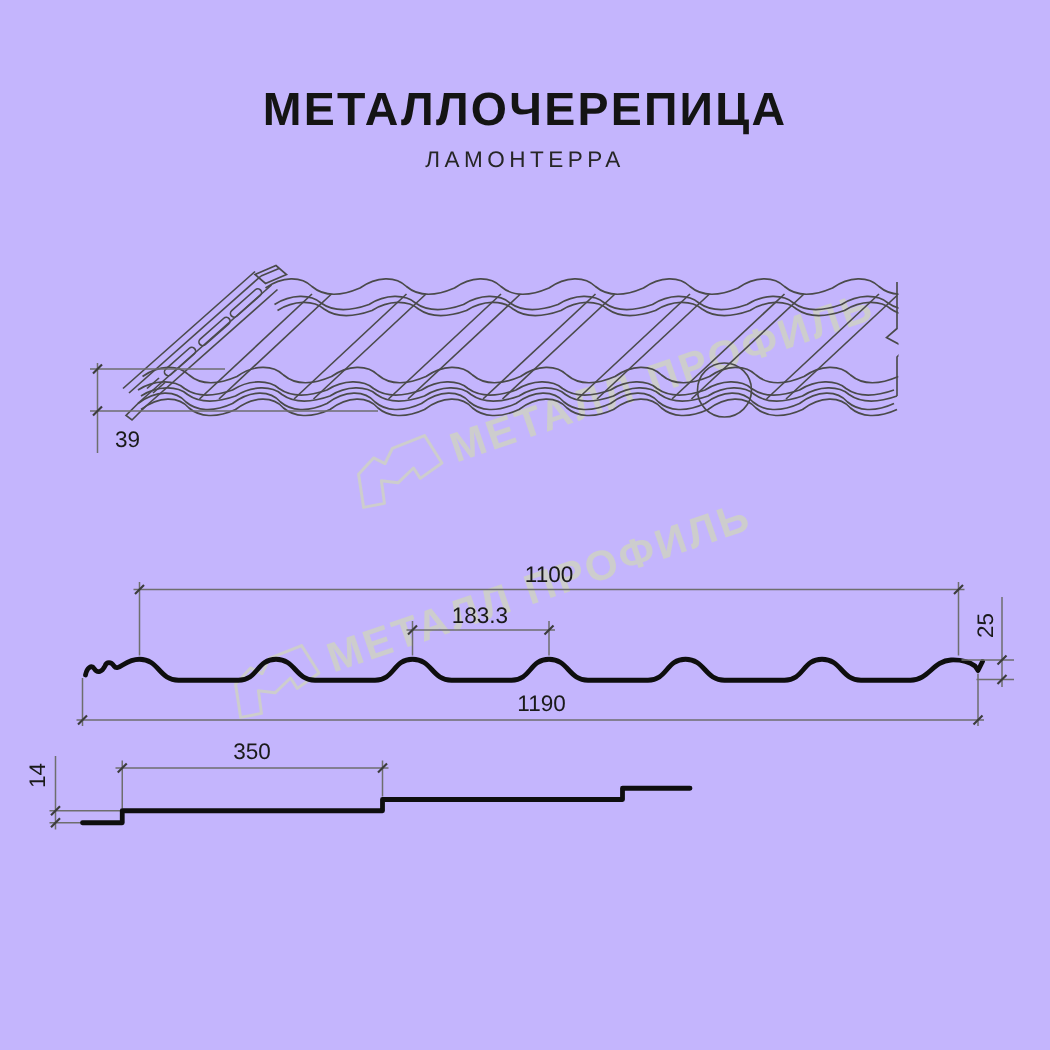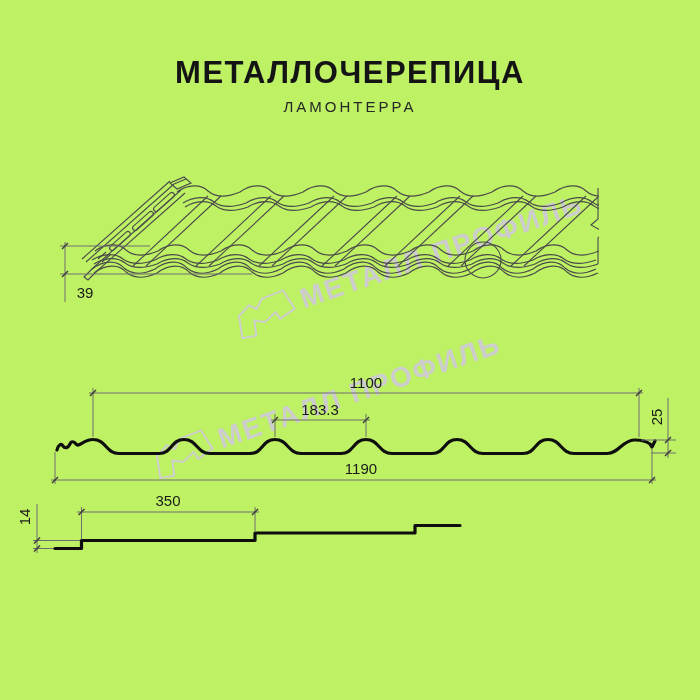--- a/index.html
+++ b/index.html
@@ -1,18 +1,18 @@
 <!DOCTYPE html>
 <html><head>
 <meta charset="utf-8">
 <style>
   html,body{margin:0;padding:0;}
   body{width:700px;height:700px;background:#ffffff;overflow:hidden;
        font-family:"Liberation Sans", sans-serif;}
-  .stage{position:relative;width:700px;height:700px;background:#bef264;}
+  .stage{position:relative;width:700px;height:700px;background:#c4b5fd;}
   .title{position:absolute;top:55px;left:0;width:700px;text-align:center;
          font-size:31px;font-weight:bold;letter-spacing:1.5px;color:#141414;}
   .subtitle{position:absolute;top:98px;left:0;width:700px;text-align:center;
          font-size:15px;font-weight:normal;letter-spacing:3px;color:#262626;}
   svg{position:absolute;top:0;left:0;}
   .thin{stroke:#4a4a4a;stroke-width:1.1;fill:none;}
   .dim{stroke:#6e6e6e;stroke-width:1;fill:none;}
   .tick{stroke:#3c3c3c;stroke-width:1.4;fill:none;}
   .thick{stroke:#0e0e0e;stroke-width:3.2;fill:none;stroke-linejoin:round;stroke-linecap:round;}
   .dimtxt{font-family:"Liberation Sans",sans-serif;font-size:15px;fill:#1a1a1a;}

